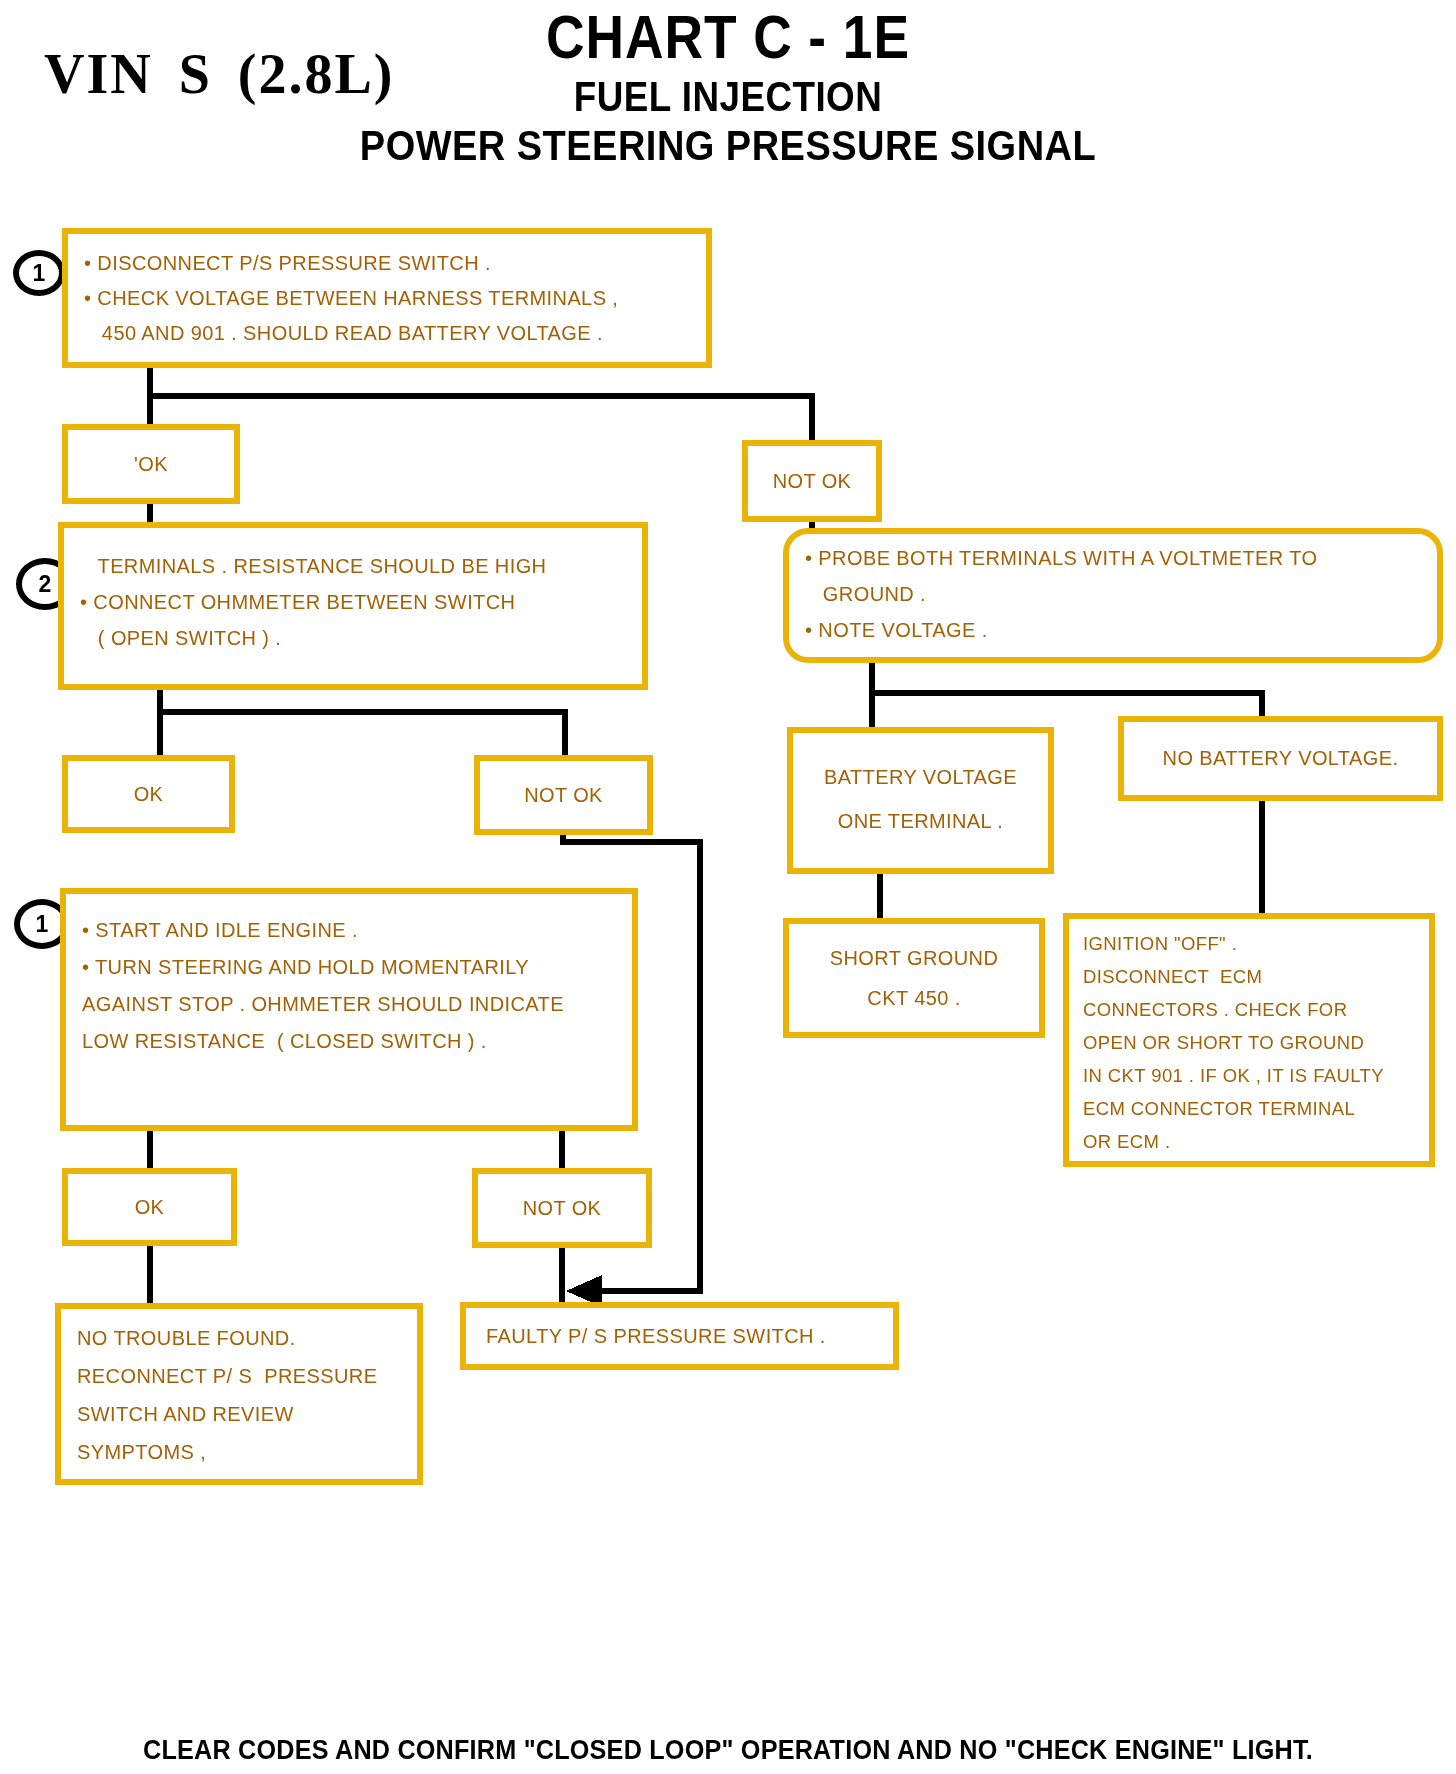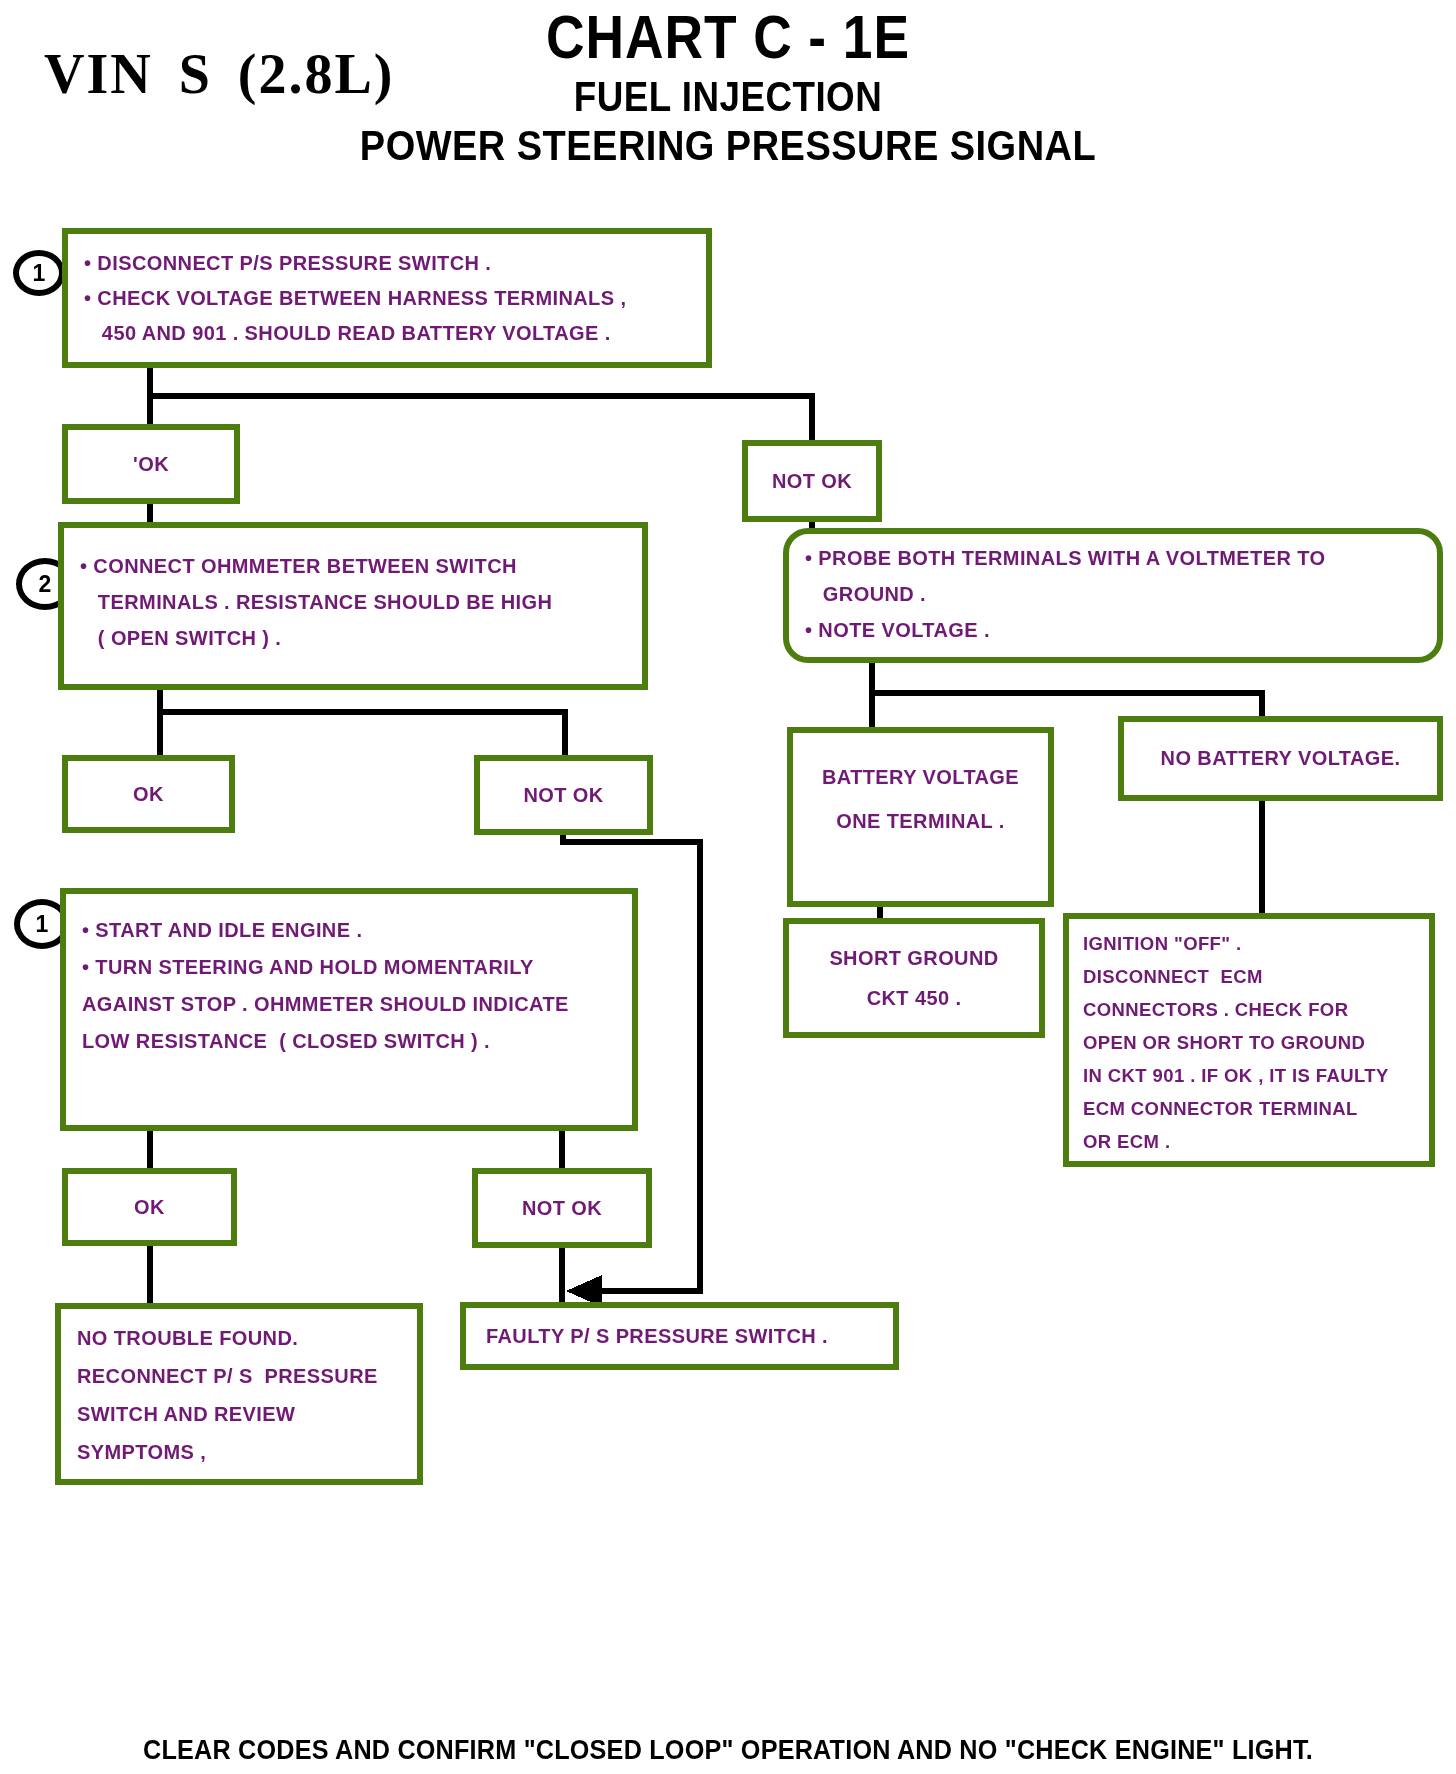--- a/index.html
+++ b/index.html
@@ -15,22 +15,22 @@
     letter-spacing:2px;word-spacing:10px;color:#000;
   }
   .title-wrap{position:absolute;left:0;top:0;width:100%;text-align:center;}
   .title1{font-size:58px;font-weight:700;letter-spacing:1px;line-height:70px;margin-top:2px;transform:scale(.92,1.05);}
   .title2{font-size:40px;font-weight:700;letter-spacing:.5px;line-height:48px;transform:scale(.92,1.05);}
   .title3{font-size:40px;font-weight:700;letter-spacing:.5px;line-height:50px;transform:scale(.95,1.05);}
   
   svg.wires{position:absolute;left:0;top:0;z-index:1;}
   
   .node{
-    position:absolute;border:6px solid #4d7c0f;background:#fff;box-sizing:border-box;
-    z-index:2;font-weight:700;font-size:20px;letter-spacing:.4px;color:#701a75;
+    position:absolute;border:6px solid #eab308;background:#fff;box-sizing:border-box;
+    z-index:2;font-weight:400;font-size:20px;letter-spacing:.4px;color:#a16207;
   }
   .line{white-space:pre;}
   .txt{padding-left:16px;padding-right:10px;}
   .center{text-align:center;}
   .flexc{display:flex;align-items:center;justify-content:center;}
   .flexl{display:flex;align-items:center;justify-content:flex-start;}
   
   .marker{
     position:absolute;border:6px solid #000;border-radius:50%;
     box-sizing:border-box;display:flex;align-items:center;justify-content:center;
@@ -91,39 +91,39 @@
   </div>
 
   <div class="node flexc" style="left:62px;top:424px;width:178px;height:80px;">
     <span>'OK</span>
   </div>
   <div class="node flexc" style="left:742px;top:440px;width:140px;height:82px;">
     <span>NOT OK</span>
   </div>
 
   <div class="node txt" style="left:58px;top:522px;width:590px;height:168px;padding-top:20px;line-height:36px;">
+    <div class="line">   TERMINALS . RESISTANCE SHOULD BE HIGH</div>
     <div class="line">• CONNECT OHMMETER BETWEEN SWITCH</div>
-    <div class="line">   TERMINALS . RESISTANCE SHOULD BE HIGH</div>
     <div class="line">   ( OPEN SWITCH ) .</div>
   </div>
 
   <div class="node txt" style="left:783px;top:528px;width:660px;height:135px;padding-top:6px;line-height:36px;border-radius:25px;">
     <div class="line">• PROBE BOTH TERMINALS WITH A VOLTMETER TO</div>
     <div class="line">   GROUND .</div>
     <div class="line">• NOTE VOLTAGE .</div>
   </div>
 
   <div class="node flexc" style="left:62px;top:755px;width:173px;height:78px;">
     <span>OK</span>
   </div>
   <div class="node flexc" style="left:474px;top:755px;width:179px;height:80px;">
     <span>NOT OK</span>
   </div>
 
-  <div class="node center" style="left:787px;top:727px;width:267px;height:180px;padding-top:22px;line-height:44px;">
+  <div class="node center" style="left:787px;top:727px;width:267px;height:147px;padding-top:22px;line-height:44px;">
     <div class="line">BATTERY VOLTAGE</div>
     <div class="line">ONE TERMINAL .</div>
   </div>
 
   <div class="node flexc" style="left:1118px;top:716px;width:325px;height:85px;">
     <span>NO BATTERY VOLTAGE.</span>
   </div>
 
   <div class="node txt" style="left:60px;top:872px;width:578px;height:243px;padding-top:18px;line-height:37px;margin-top:16px;">
     <div class="line">• START AND IDLE ENGINE .</div>

